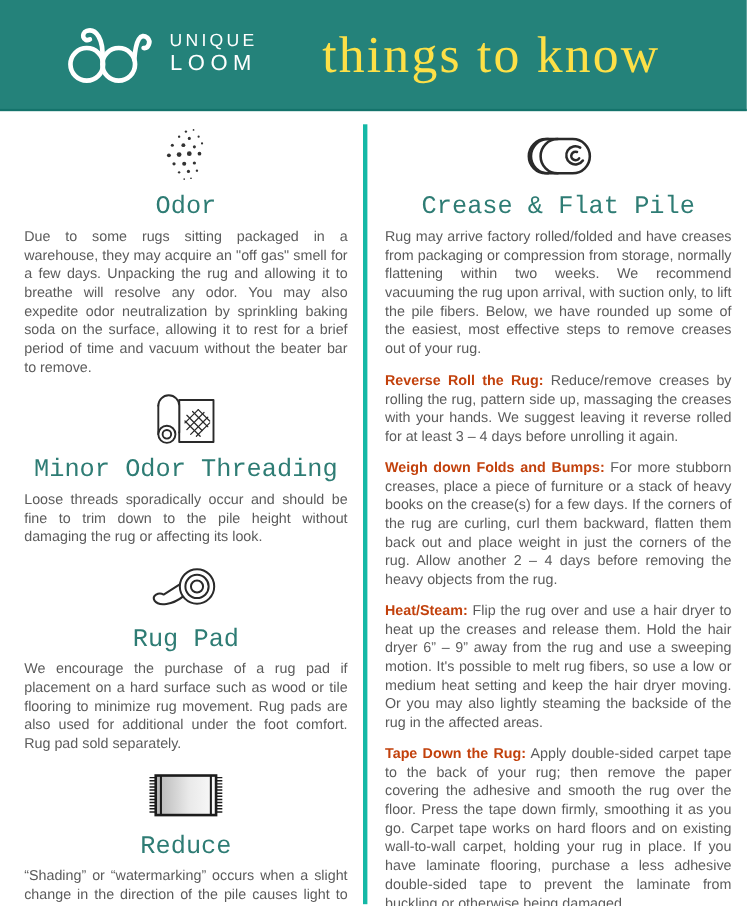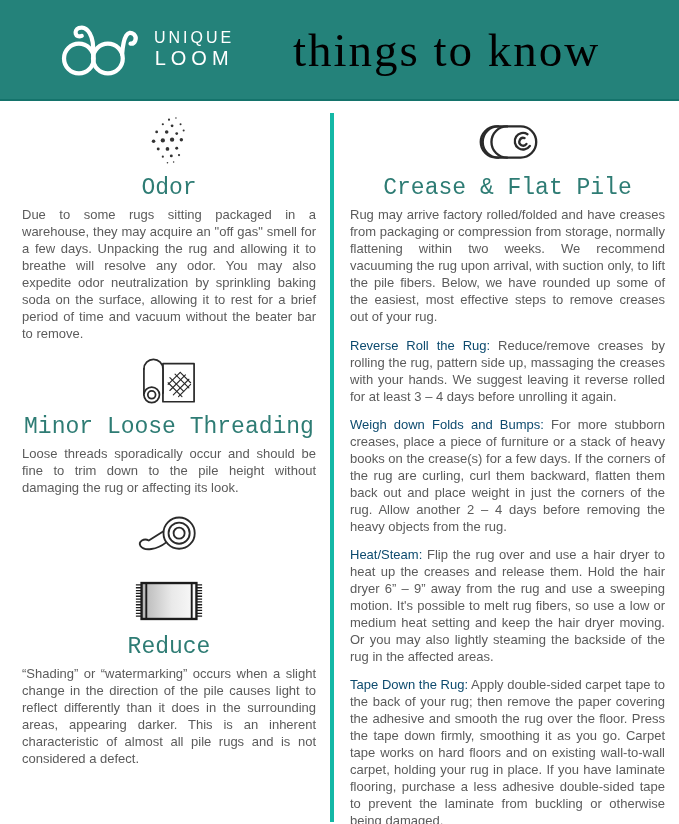--- a/index.html
+++ b/index.html
@@ -20,21 +20,21 @@
     align-items: center;
     padding: 0 20px 0 52px;
   }
   .logo-group { display: flex; align-items: center; gap: 10px; flex: 0 0 auto; }
   .logo-mark { width: 92px; height: 62px; }
   .brand { color: #ffffff; text-align: center; line-height: 1.15; }
   .brand .brand-top { font-size: 16px; letter-spacing: 3px; }
   .brand .brand-bottom { font-size: 20px; letter-spacing: 5px; }
   .header-title-wrap { flex: 1 1 auto; display: flex; justify-content: center; }
   .header-title {
-    color: #000000;
+    color: #fde047;
     font-family: "Liberation Serif", serif;
     font-size: 47px;
     font-weight: 400;
     letter-spacing: 2px;
   }
   
   .content { display: flex; padding-top: 12px; height: 721px; }
   .col-left {
     width: 330px;
     padding: 2px 14px 0 22px;
@@ -54,21 +54,21 @@
     margin-bottom: 5px;
   }
   .body-text {
     font-size: 13px;
     line-height: 17px;
     color: #5b5b5b;
     text-align: justify;
     text-justify: inter-word;
   }
   .step { margin-bottom: 11px; }
-  .step-label { font-weight: 400; color: #0c4a6e; margin-top: 13px; }
+  .step-label { font-weight: 700; color: #c2410c; margin-top: 13px; }
   .icon-stroke { stroke: #2a2a2a; fill: none; stroke-linecap: round; stroke-linejoin: round; }
 </style>
 </head>
 <body>
 
 <div class="page">
 
   <div class="header">
     <div class="logo-group">
       <svg class="logo-mark" viewBox="0 0 130 80">
@@ -140,35 +140,37 @@
                   <path d="M44 22 L60 38"></path>
                   <path d="M50 20 L62 32"></path>
               </g>
               <path d="M8 16 A11 11 0 0 1 30 16 L30 44" fill="#ffffff"></path>
               <path d="M8 16 L8 46"></path>
               <circle cx="17" cy="46" r="9" fill="#ffffff"></circle>
               <circle cx="17" cy="46" r="4.5" fill="#ffffff"></circle>
             </g>
           </svg>
         </div>
-        <h2 class="section-title">Minor Loose Threading</h2>
+        <h2 class="section-title">Minor Odor Threading</h2>
         <p class="body-text">Loose threads sporadically occur and should be fine to trim down to the pile height without damaging the rug or affecting its look.</p>
       </div>
 
       <div class="section">
         <div class="icon-wrap">
           <svg width="68" height="48" viewBox="0 0 74 52">
             <g class="icon-stroke" stroke-width="2">
               <path d="M34 34 C24 42 10 44 6 38 C3 33 10 29 15 32 L34 20" fill="#ffffff"></path>
               <circle cx="48" cy="24" r="17" fill="#ffffff"></circle>
               <circle cx="48" cy="24" r="11.5"></circle>
               <circle cx="48" cy="24" r="6"></circle>
             </g>
           </svg>
         </div>
+        <h2 class="section-title">Rug Pad</h2>
+        <p class="body-text">We encourage the purchase of a rug pad if placement on a hard surface such as wood or tile flooring to minimize rug movement. Rug pads are also used for additional under the foot comfort. Rug pad sold separately.</p>
       </div>
 
       <div class="section">
         <div class="icon-wrap">
           <svg width="70" height="46" viewBox="0 0 74 46">
             <defs>
               <linearGradient id="shadeGrad" x1="0" y1="0" x2="1" y2="0">
                 <stop offset="0" stop-color="#b5b5b5"></stop>
                 <stop offset="0.55" stop-color="#e9e9e9"></stop>
                 <stop offset="1" stop-color="#fafafa"></stop>

